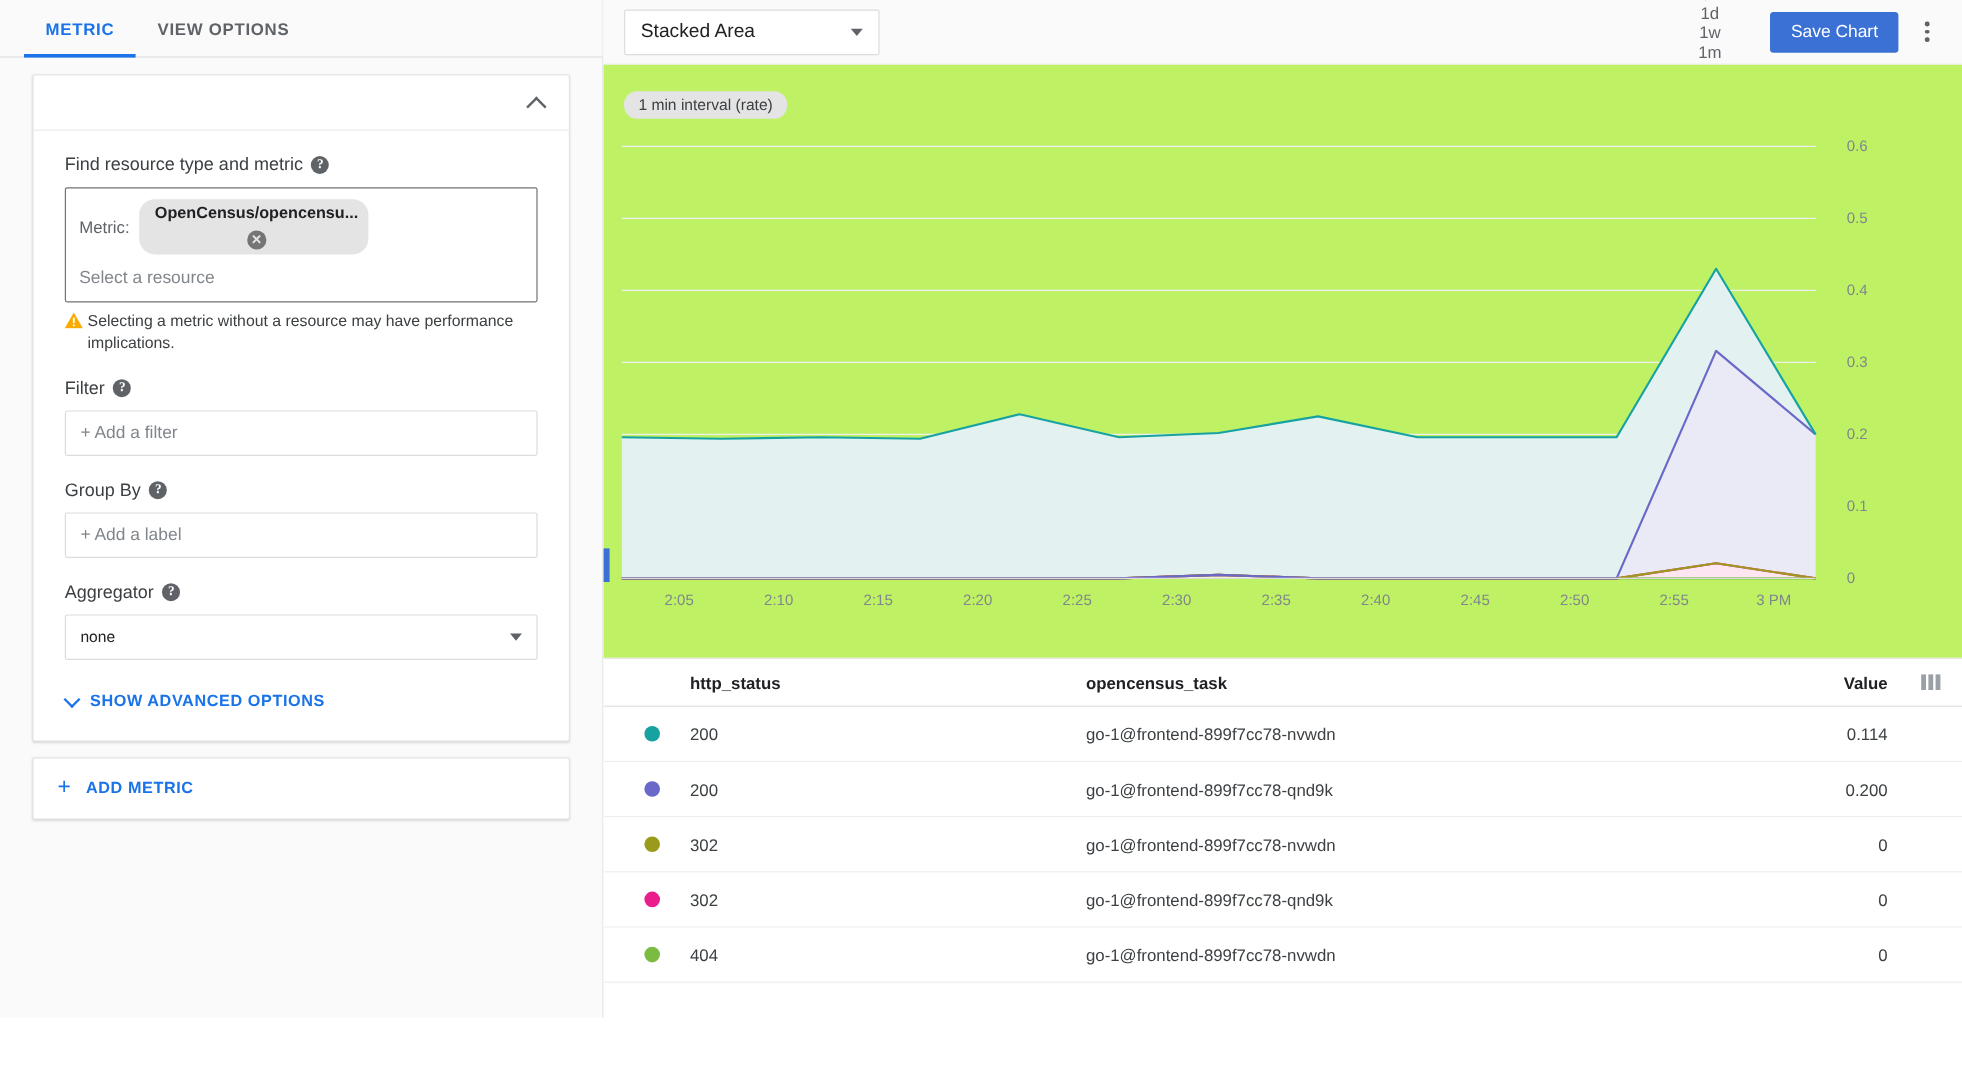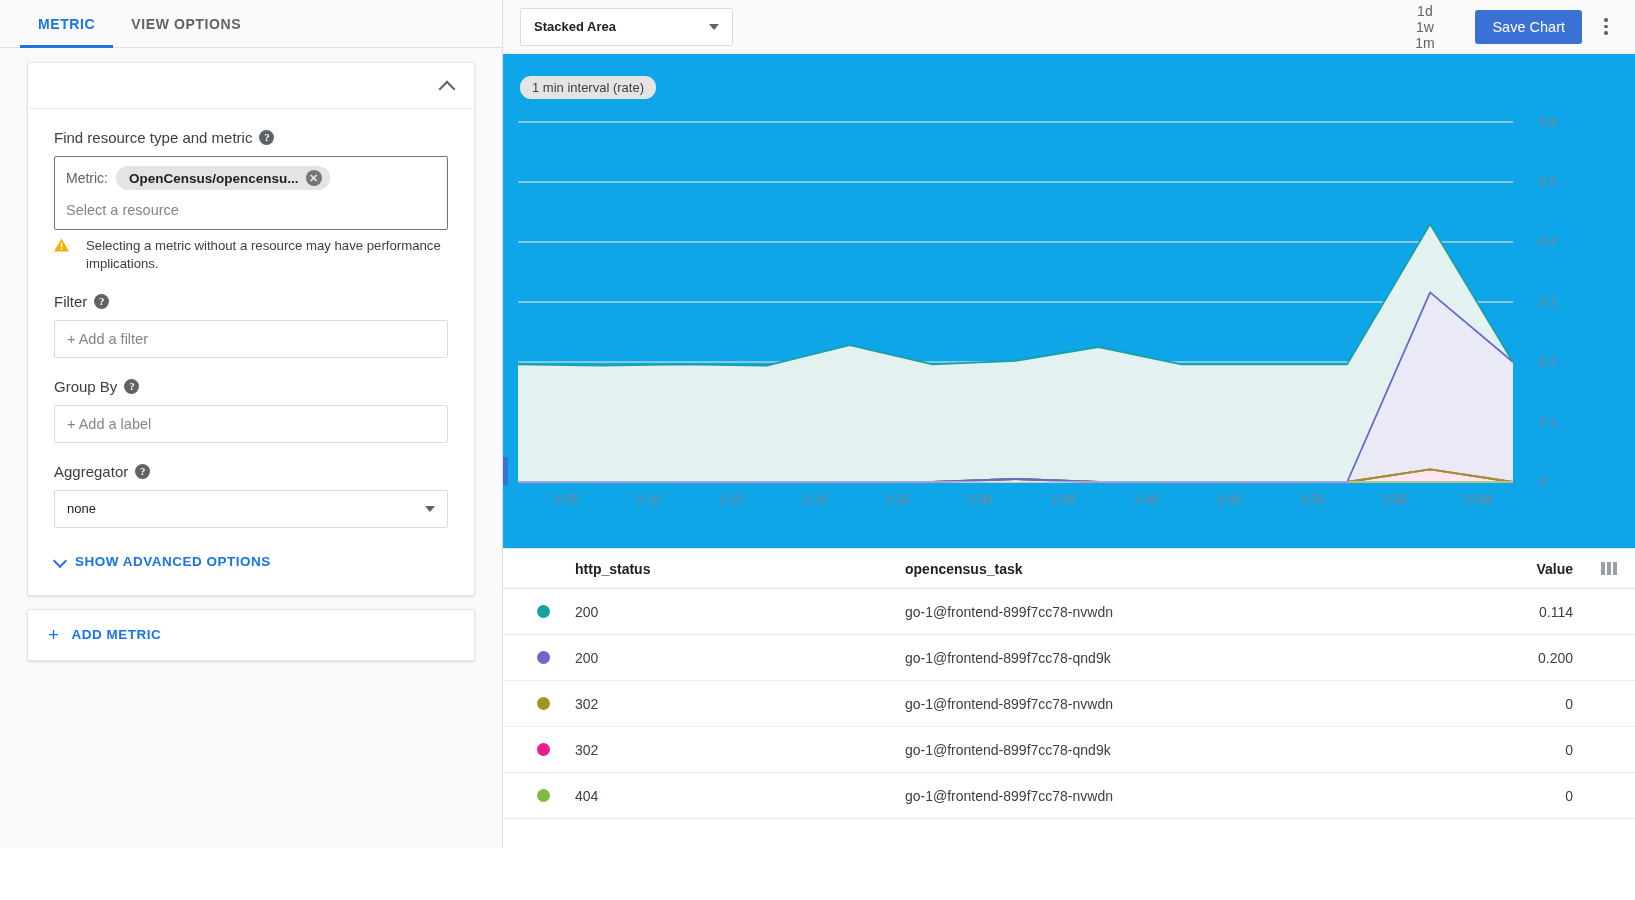--- a/index.html
+++ b/index.html
@@ -118,36 +118,37 @@
   .metric-row { display:flex; align-items:center; gap: 8px; }
   .metric-key { font-size: 14px; color: #5f6368; }
   .chip {
     display: inline-flex; align-items: center; gap: 7px;
     background: #e4e4e4;
     border-radius: 13px;
     padding: 4px 8px 4px 13px;
     font-size: 13.5px; font-weight: bold;
     color: #202124;
     max-width: 280px;
+    flex-direction: column;
   }
   .chip-x {
     width: 16px; height: 16px; border-radius: 50%;
     background: #757575; color: #e4e4e4;
     font-size: 11px; display:inline-flex;
     align-items:center; justify-content:center;
     cursor: pointer; line-height: 1;
   }
   .metric-placeholder {
     margin-top: 12px;
     font-size: 14.5px;
     color: #80868b;
   }
 
   .warn {
-    display: flex; gap: 17px;
+    display: flex; gap: 4px;
     margin-top: 7px;
     font-size: 13.2px; color: #3c4043;
     line-height: 1.35;
   }
   .warn-icon { flex: 0 0 auto; margin-top: 1px; }
 
   .inputbox {
     border: 1px solid #dadce0;
     border-radius: 2px;
     height: 38px;
@@ -221,23 +222,22 @@
     display: flex; align-items: center;
     padding: 0 12px 0 17px;
   }
   .chartselect {
     width: 213px; height: 38px;
     border: 1px solid #dadce0;
     background: #fff;
     border-radius: 2px;
     display: flex; align-items: center; justify-content: space-between;
     padding: 0 13px;
-    font-size: 13px; color: #202124;
-    cursor: pointer;
-    font-weight: bold;
+    font-size: 16px; color: #202124;
+    cursor: pointer;
   }
   .spacer { flex: 1; }
   .ranges { display: flex; align-items: center; gap: 0; flex-direction: column; }
   .range {
     font-size: 14px; color: #5f6368;
     padding: 0 10px; cursor: pointer;
   }
   .range.active { color: #4a9df0; }
   .savebtn {
     margin-left: 18px;
@@ -254,21 +254,21 @@
   .kebab {
     width: 34px; height: 34px;
     margin-left: 7px;
     display: flex; flex-direction: column;
     align-items: center; justify-content: center;
     gap: 3px;
     cursor: pointer;
   }
   .kebab i { width: 3.5px; height: 3.5px; border-radius:50%; background:#5f6368; display:block; }
 
-  .chartarea { position: relative; height: 494px; background:#0ea5e9; }
+  .chartarea { position: relative; height: 494px; background:#bef264; }
   .interval-pill {
     position: absolute; left: 17px; top: 22px;
     background: #e4e4e4;
     border-radius: 11px;
     padding: 4px 12px;
     font-size: 13px; color: #3c4043;
   }
   .resize-handle {
     position: absolute; left: 0px; top: 403px;
     width: 5px; height: 28px; background: #3b71d4;

